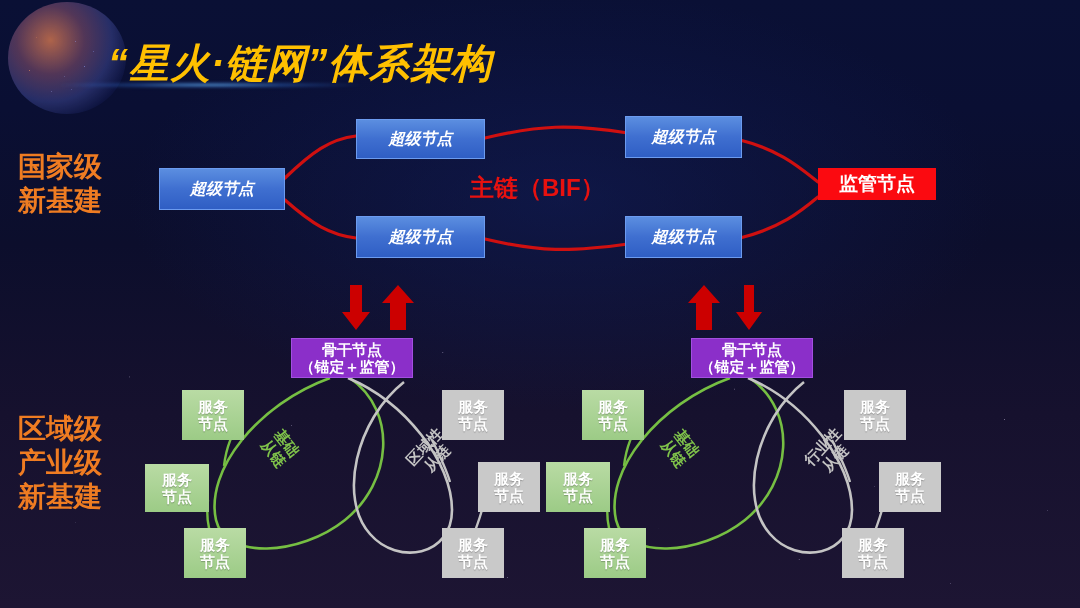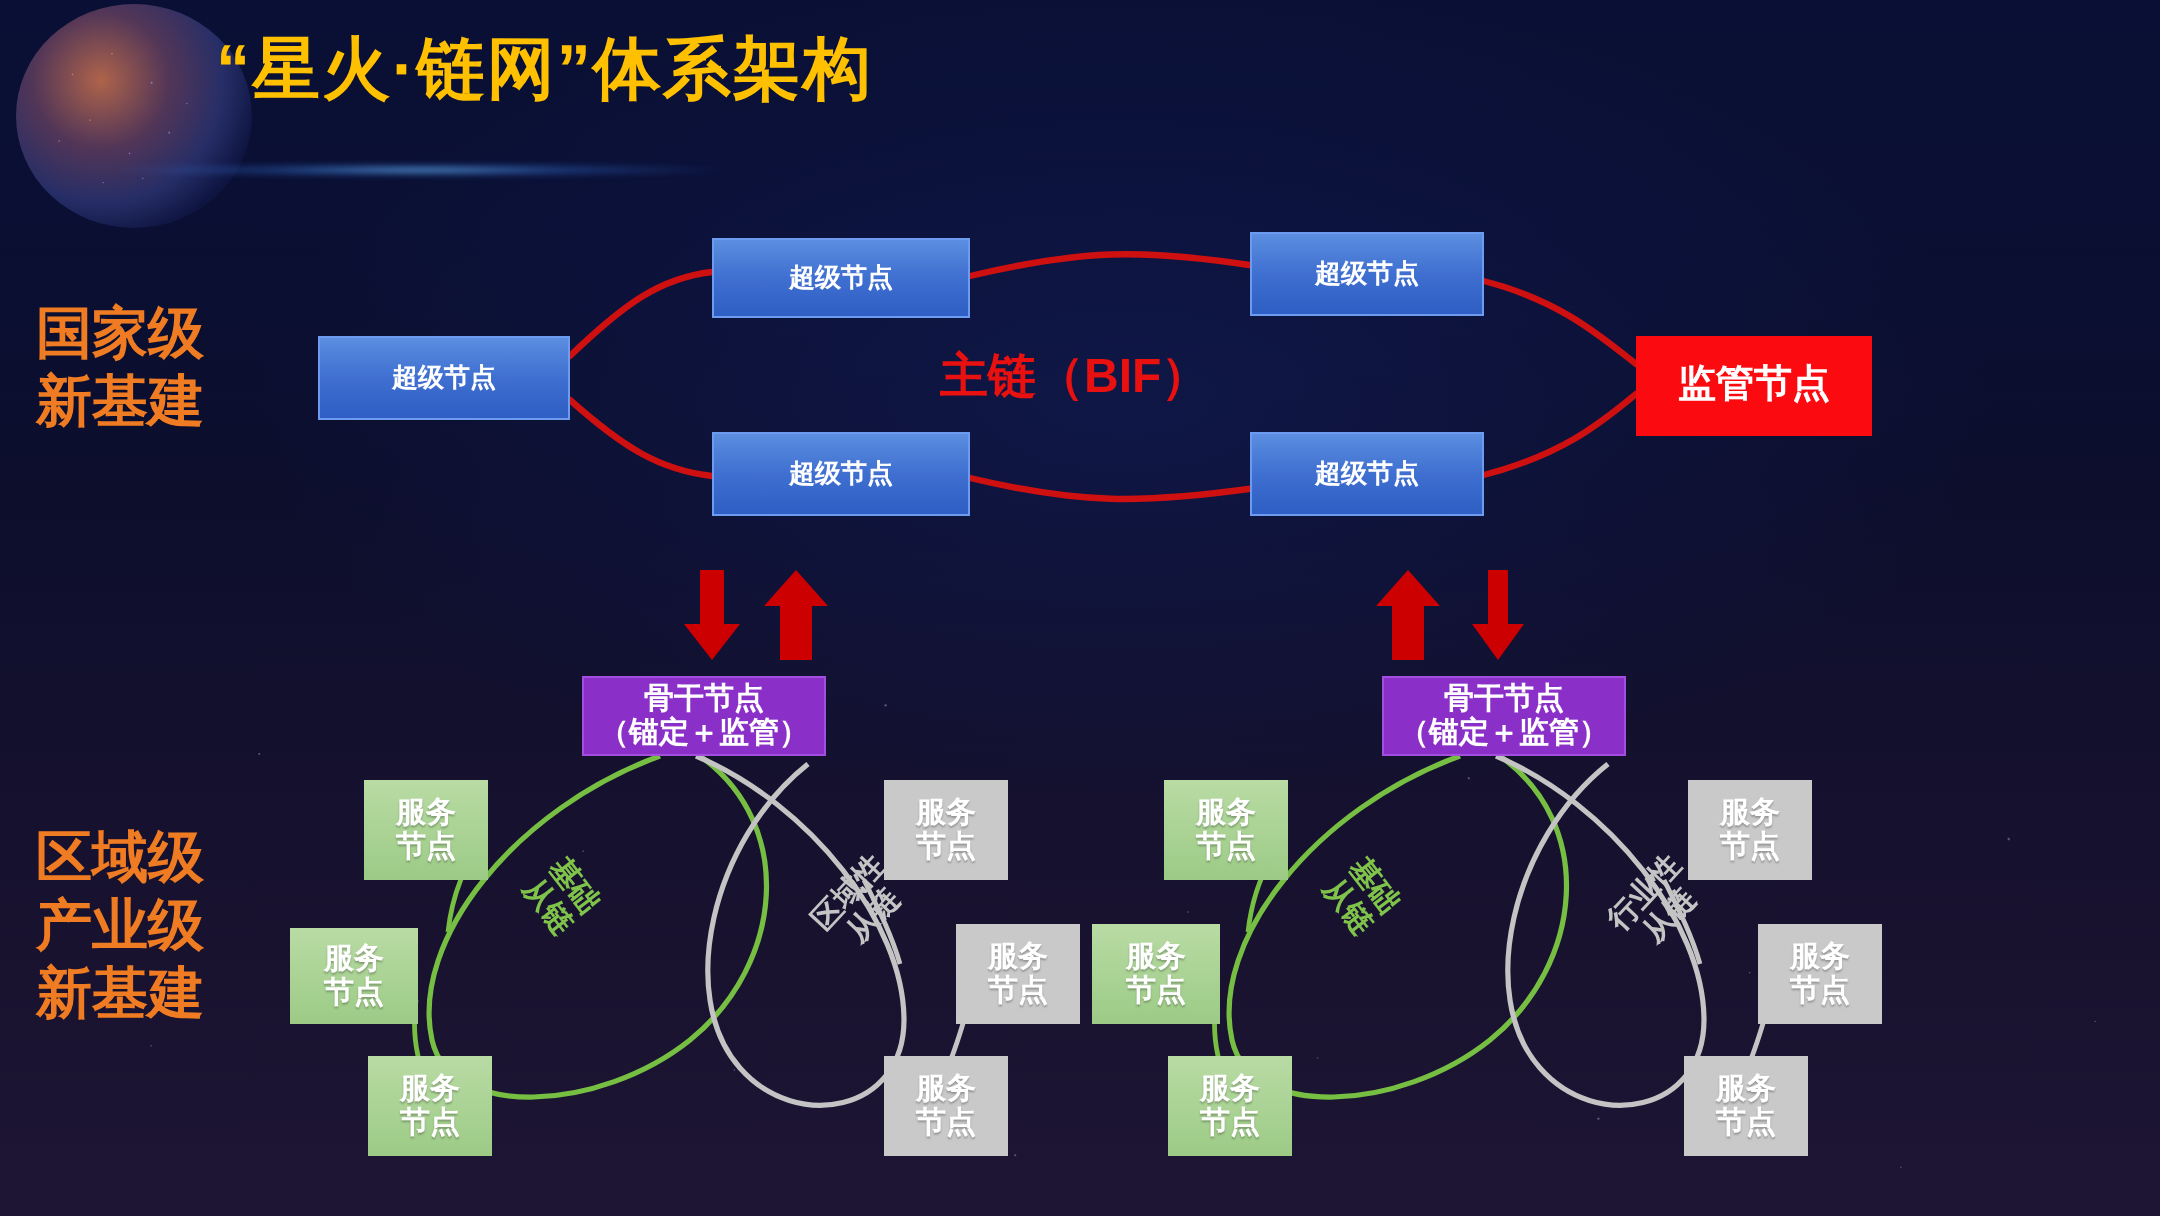--- a/index.html
+++ b/index.html
@@ -71,26 +71,27 @@
   }
   #glow-streak {
     position: absolute;
     left: 60px; top: 82px;
     width: 300px; height: 6px;
     background: radial-gradient(ellipse at center, rgba(120,200,255,0.85) 0%, rgba(60,140,255,0.35) 35%, rgba(10,13,46,0) 75%);
     filter: blur(1.5px);
   }
   #title {
     position: absolute;
-    left: 108px; top: 12px;
-    font-size: 34px;
+    left: 108px; top: 36px;
+    font-size: 40px;
     font-weight: bold;
     color: #ffc000;
     letter-spacing: 1px;
     white-space: nowrap;
+    font-style: italic;
   }
   
   #logo { position: absolute; right: 52px; top: 16px; text-align: center; }
   #logo-caict {
     font-size: 37px; font-weight: bold; letter-spacing: 1px;
     background: linear-gradient(180deg,#dfe9ff 0%,#9fc0f0 28%,#2f5fb5 60%,#123a86 100%);
     -webkit-background-clip: text; background-clip: text; color: transparent;
     -webkit-text-stroke: 0.6px rgba(190,215,255,.55);
     line-height: 1;
   }
@@ -119,22 +120,23 @@
     display: flex; align-items: center; justify-content: center;
     flex-direction: column;
     color: #ffffff;
     font-weight: bold;
     text-align: center;
     box-sizing: border-box;
     line-height: 1.15;
   }
   .super {
     background: linear-gradient(180deg,#5b8ee0 0%,#3f6fd0 50%,#2f5ec4 100%);
-    font-size: 13px;
+    font-size: 16px;
     border: 1px solid #6c9bef;
+    font-style: italic;
   }
   .regulator {
     background: #fb0a10;
     font-size: 19px;
   }
   .backbone {
     background: #8b2fc9;
     font-size: 15px;
     border: 1px solid #a24fe0;
   }
@@ -250,21 +252,21 @@
   </div>
   <div class="node super" style="left:356px; top:216px; width:129px; height:42px;">
     <span>超级节点</span>
   </div>
   <div class="node super" style="left:625px; top:116px; width:117px; height:42px;">
     <span>超级节点</span>
   </div>
   <div class="node super" style="left:625px; top:216px; width:117px; height:42px;">
     <span>超级节点</span>
   </div>
-  <div class="node regulator" style="left:818px; top:168px; width:118px; height:50px;">
+  <div class="node regulator" style="left:818px; top:168px; width:118px; height:32px;">
     <span>监管节点</span>
   </div>
 
   <div id="mainchain-label">主链（BIF）</div>
 
   <div class="node backbone" style="left:291px; top:338px; width:122px; height:40px;">
     <span>骨干节点</span>
     <span>（锚定＋监管）</span>
   </div>
   <div class="node backbone" style="left:691px; top:338px; width:122px; height:40px;">

